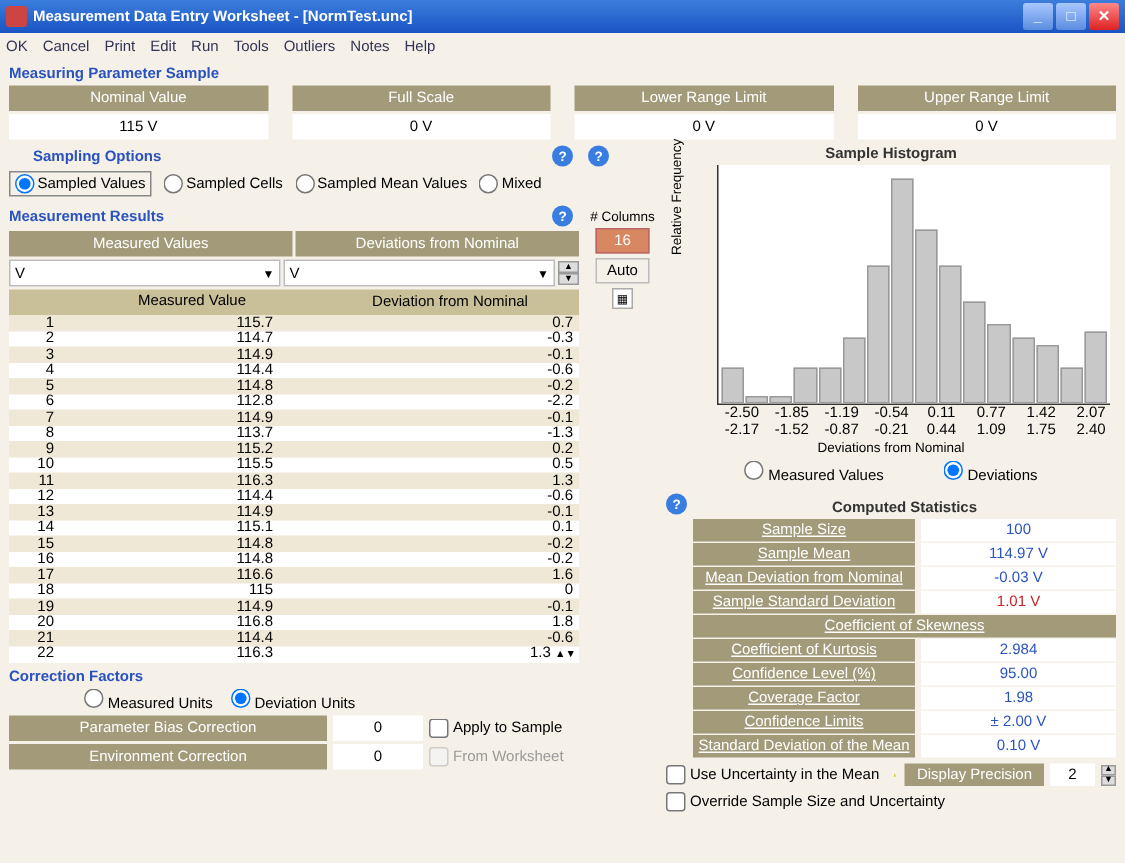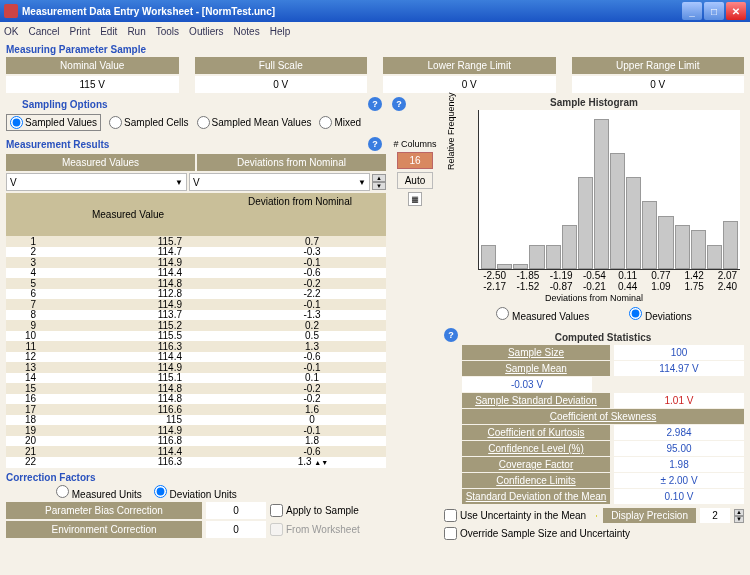--- a/index.html
+++ b/index.html
@@ -39,35 +39,35 @@
 .hd + .hd { margin-left: 2px; }
 
 .unit-row { display: flex; margin-top: 2px; gap: 2px; align-items: center; }
 .unit-sel { flex: 1; display: flex; background: #fff; border: 1px solid #bbb; height: 18px; align-items: center; padding: 0 3px; justify-content: space-between; }
 .unit-sel .chev { font-size: 8px; }
 .spin { width: 14px; display: flex; flex-direction: column; }
 .spin div { height: 8px; background: #ddd; border: 1px solid #999; font-size: 6px; text-align: center; line-height: 6px; }
 
 .col-heads { display: flex; background: #c9bf99; margin-top: 2px; }
 .col-heads .c1 { width: 36px; }
-.col-heads .c2 { flex: 1; text-align: center; padding: 16px 0; }
+.col-heads .c2 { flex: 1; text-align: center; padding: 2px 0; }
 .col-heads .c3 { flex: 1; text-align: center; padding: 3px 0; }
 
 .grid { height: 232px; overflow: hidden; background: #fff; }
 .grid-row { display: flex; height: 10.5px; align-items: center; }
 .grid-row:nth-child(odd) { background: #efe8d6; }
 .grid-row .c1 { width: 36px; text-align: right; padding-right: 6px; }
 .grid-row .c2 { flex: 1; text-align: right; padding-right: 60px; }
-.grid-row .c3 { flex: 1; text-align: center; padding-right: 4px; }
+.grid-row .c3 { flex: 1; text-align: right; padding-right: 4px; }
 .last-spin { width: 12px; display: inline-block; font-size: 7px; }
 
 .corr-box { margin-top: 2px; }
 .corr-radios { display: flex; gap: 12px; margin: 2px 0 2px 50px; align-items: flex-end; }
 .corr-row { display: flex; align-items: center; gap: 4px; margin-top: 2px; }
-.corr-label { background: #a39a7a; color: #fff; width: 196px; text-align: center; padding: 3px 0; }
+.corr-label { background: #a39a7a; color: #fff; width: 212px; text-align: center; padding: 3px 0; }
 .corr-input { background: #fff; width: 60px; text-align: center; padding: 3px 0; }
 .corr-check { display: flex; align-items: center; gap: 3px; }
 
 .cols-ctrl { display: flex; flex-direction: column; align-items: center; gap: 3px; margin-top: 28px; }
 .cols-ctrl .lbl { font-size: 9px; text-align: center; }
 .cols-val { background: #d88860; color: #fff; width: 36px; text-align: center; padding: 2px 0; border: 1px solid #b66; }
 .cols-auto { background: #f5f1e8; border: 1px solid #bbb; width: 36px; text-align: center; padding: 2px 0; }
 .cols-cal { width: 14px; height: 14px; border: 1px solid #aaa; background: #fff; font-size: 8px; display:flex; align-items:center; justify-content:center; }
 
 .histo-wrap { position: relative; }
@@ -399,20 +399,21 @@
         <div id="stats">
             <div class="stats-row">
               <div class="stats-label">Sample Size</div>
               <div class="stats-val ">100</div>
             </div>
             <div class="stats-row">
               <div class="stats-label">Sample Mean</div>
               <div class="stats-val ">114.97 V</div>
             </div>
             <div class="stats-row">
+              <div class="stats-label">Mean Deviation from Nominal</div>
               <div class="stats-val ">-0.03 V</div>
             </div>
             <div class="stats-row">
               <div class="stats-label">Sample Standard Deviation</div>
               <div class="stats-val red">1.01 V</div>
             </div>
             <div class="stats-row">
               <div class="stats-label">Coefficient of Skewness</div>
             </div>
             <div class="stats-row">

